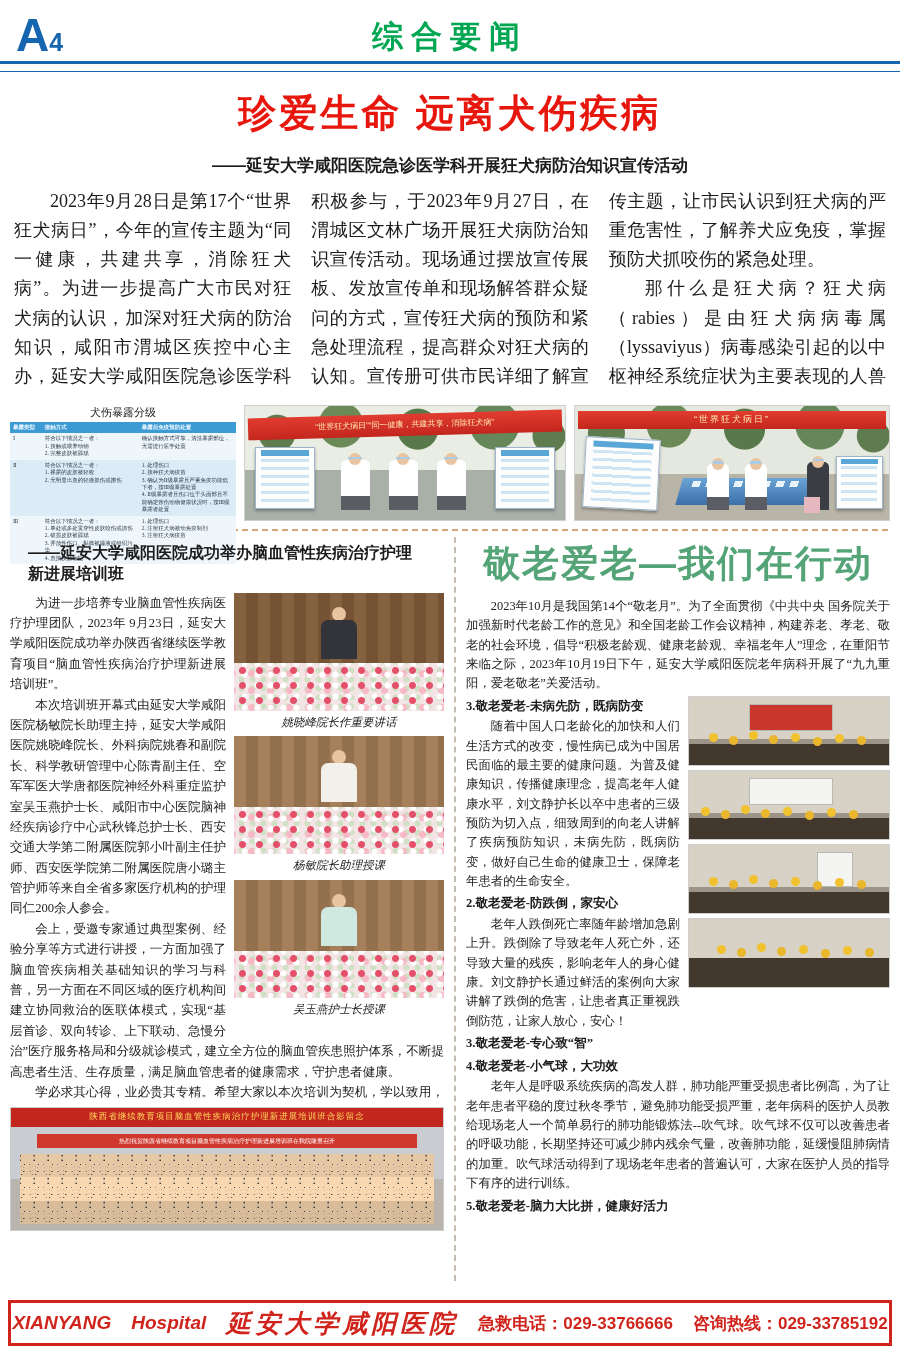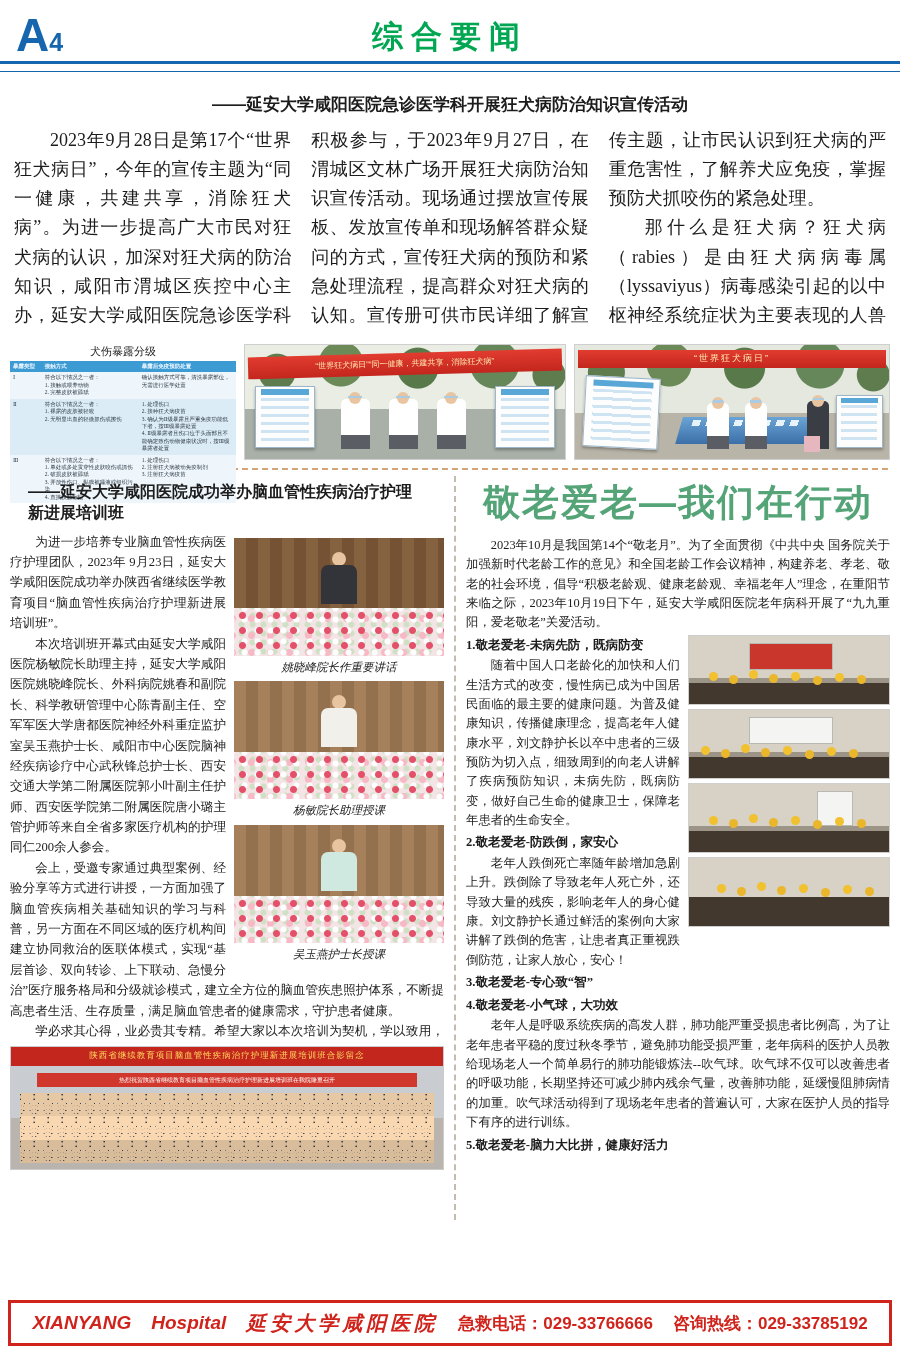--- a/index.html
+++ b/index.html
@@ -72,21 +72,21 @@
   
   .bottom { display:flex; margin:6px 10px 0; height:744px; }
   .col-left { width:446px; padding-right:10px; border-right:2px dashed #c4bcb0; }
   .col-right { flex:1; padding-left:10px; }
 
   .a2-title { text-align:center; font-size:30px; font-weight:900; color:#22378c; letter-spacing:1px;
               font-family:"Liberation Serif","DejaVu Serif",serif; }
   .a2-sub { font-size:16px; font-weight:bold; margin:6px 18px 0; line-height:1.3;
             font-family:"Liberation Sans","DejaVu Sans",sans-serif; }
   .a2-body { margin-top:8px; height:508px; overflow:hidden; font-size:12.6px; line-height:1.62; text-align:justify; }
-  .a2-figs { float:right; width:210px; margin:6px 0 4px 8px; }
+  .a2-figs { float:right; width:210px; margin:0 0 4px 8px; }
   .a2-figs figure { margin:0 0 5px; }
   .podium { position:relative; height:118px; overflow:hidden;
             background:repeating-linear-gradient(90deg,#a5805b 0 12px,#93704e 12px 24px); }
   .podium.dark1 { background:repeating-linear-gradient(90deg,#84613f 0 12px,#745233 12px 24px); }
   .speaker { position:absolute; left:50%; top:12%; transform:translateX(-50%); width:36px; height:52px; }
   .speaker::before { content:""; position:absolute; top:0; left:50%; transform:translateX(-50%);
             width:14px; height:14px; border-radius:50%; background:#e9c4a0; }
   .speaker::after { content:""; position:absolute; top:13px; left:0; right:0; bottom:0;
             border-radius:7px 7px 0 0; background:var(--coat,#2e2e34); }
   .flowers { position:absolute; left:0; right:0; bottom:0; height:40%;
@@ -127,38 +127,39 @@
   .room.redscreen .screen { background:#c8362c; }
   .room .table { position:absolute; bottom:0; left:0; right:0; height:30%; background:#43382e; }
   .heads { position:absolute; bottom:34%; left:10%; width:9px; height:9px; border-radius:50%; background:#f1c12f;
     box-shadow:20px 3px 0 #eab62c,40px -2px 0 #f1c12f,60px 2px 0 #eab62c,82px 0 0 #f1c12f,
                104px 4px 0 #eab62c,126px 1px 0 #f1c12f,148px 3px 0 #eab62c; }
 
   
   .footer { position:absolute; left:8px; right:8px; bottom:8px; height:46px; border:3px solid #d0231b;
             display:flex; align-items:center; justify-content:center; gap:20px; color:#d0231b; background:#fff; }
   .f-latin { font-weight:bold; font-style:italic; font-size:19px; font-family:"Liberation Sans","DejaVu Sans",sans-serif; }
-  .f-hosp { font-weight:900; font-style:italic; font-size:20px; letter-spacing:4px;
+  .f-hosp { font-weight:900; font-style:italic; font-size:25px; letter-spacing:4px;
             font-family:"Liberation Serif","DejaVu Serif",serif; }
   .f-phone { font-weight:bold; font-size:17px; font-family:"Liberation Sans","DejaVu Sans",sans-serif; }
 </style>
 </head>
 <body>
 
 <div class="page">
 
   <div class="header">
     <div class="page-code">
       <span class="big">A</span><span class="small">4</span>
     </div>
     <div class="section-title">综合要闻</div>
     <div class="hr1"></div>
     <div class="hr2"></div>
   </div>
 
+  <div class="a1-title">珍爱生命  远离犬伤疾病</div>
   <div class="a1-sub">——延安大学咸阳医院急诊医学科开展狂犬病防治知识宣传活动</div>
 
   <div class="a1-body">
     <p>2023年9月28日是第17个“世界狂犬病日”，今年的宣传主题为“同一健康，共建共享，消除狂犬病”。为进一步提高广大市民对狂犬病的认识，加深对狂犬病的防治知识，咸阳市渭城区疾控中心主办，延安大学咸阳医院急诊医学科积极参与，于2023年9月27日，在渭城区文林广场开展狂犬病防治知识宣传活动。现场通过摆放宣传展板、发放宣传单和现场解答群众疑问的方式，宣传狂犬病的预防和紧急处理流程，提高群众对狂犬病的认知。宣传册可供市民详细了解宣传主题，让市民认识到狂犬病的严重危害性，了解养犬应免疫，掌握预防犬抓咬伤的紧急处理。</p>
     <p>那什么是狂犬病？狂犬病（rabies）是由狂犬病病毒属（lyssaviyus）病毒感染引起的以中枢神经系统症状为主要表现的人兽共患传染病，病死率几乎达100%。狂犬病俗称“疯狗病”，“恐水症”，人得了狂犬病后的症状临床表现为兴奋，恐水，畏光，吞咽困难，狂躁等，最后死于呼吸，循环和全身衰竭。因此，一旦被疑似狂犬、或者携带狂犬病毒的动物咬伤、抓伤后，首先要镇定，用清水或肥皂水冲洗伤口至少15分钟，并及时前往犬伤门诊进行规范处置及全程接种疫苗，达到治疗效果，保证生命安全。</p>
     <p>通过本次深入宣传狂犬病的危害、预防知识以及相关法律法规，提高养犬户依法养犬的法律意识，营造狂犬病防控全民参与,人人有责的良好氛围，为全民参与防控狂犬病起到了积极地推动作用。</p>
 
   </div>
 
   <div class="figs">
@@ -296,21 +297,21 @@
             <div class="screen" style="left:64%; width:18%; height:52%"></div>
             <div class="table"></div>
             <div class="heads" style="bottom:40%"></div>
           </div>
           <div class="room">
             <div class="table" style="height:42%"></div>
             <div class="heads" style="bottom:48%; left:14%"></div>
           </div>
         </div>
 
-        <h4>1.敬老爱老-未病先防，既病防变</h4>
+        <h4>3.敬老爱老-未病先防，既病防变</h4>
         <p>随着中国人口老龄化的加快和人们生活方式的改变，慢性病已成为中国居民面临的最主要的健康问题。为普及健康知识，传播健康理念，提高老年人健康水平，刘文静护长以卒中患者的三级预防为切入点，细致周到的向老人讲解了疾病预防知识，未病先防，既病防变，做好自己生命的健康卫士，保障老年患者的生命安全。</p>
         <h4>2.敬老爱老-防跌倒，家安心</h4>
         <p>老年人跌倒死亡率随年龄增加急剧上升。跌倒除了导致老年人死亡外，还导致大量的残疾，影响老年人的身心健康。刘文静护长通过鲜活的案例向大家讲解了跌倒的危害，让患者真正重视跌倒防范，让家人放心，安心！</p>
         <h4>3.敬老爱老-专心致“智”</h4>
         <h4>4.敬老爱老-小气球，大功效</h4>
         <p>老年人是呼吸系统疾病的高发人群，肺功能严重受损患者比例高，为了让老年患者平稳的度过秋冬季节，避免肺功能受损严重，老年病科的医护人员教给现场老人一个简单易行的肺功能锻炼法--吹气球。吹气球不仅可以改善患者的呼吸功能，长期坚持还可减少肺内残余气量，改善肺功能，延缓慢阻肺病情的加重。吹气球活动得到了现场老年患者的普遍认可，大家在医护人员的指导下有序的进行训练。</p>
         <h4>5.敬老爱老-脑力大比拼，健康好活力</h4>
 
       </div>
     </div>

